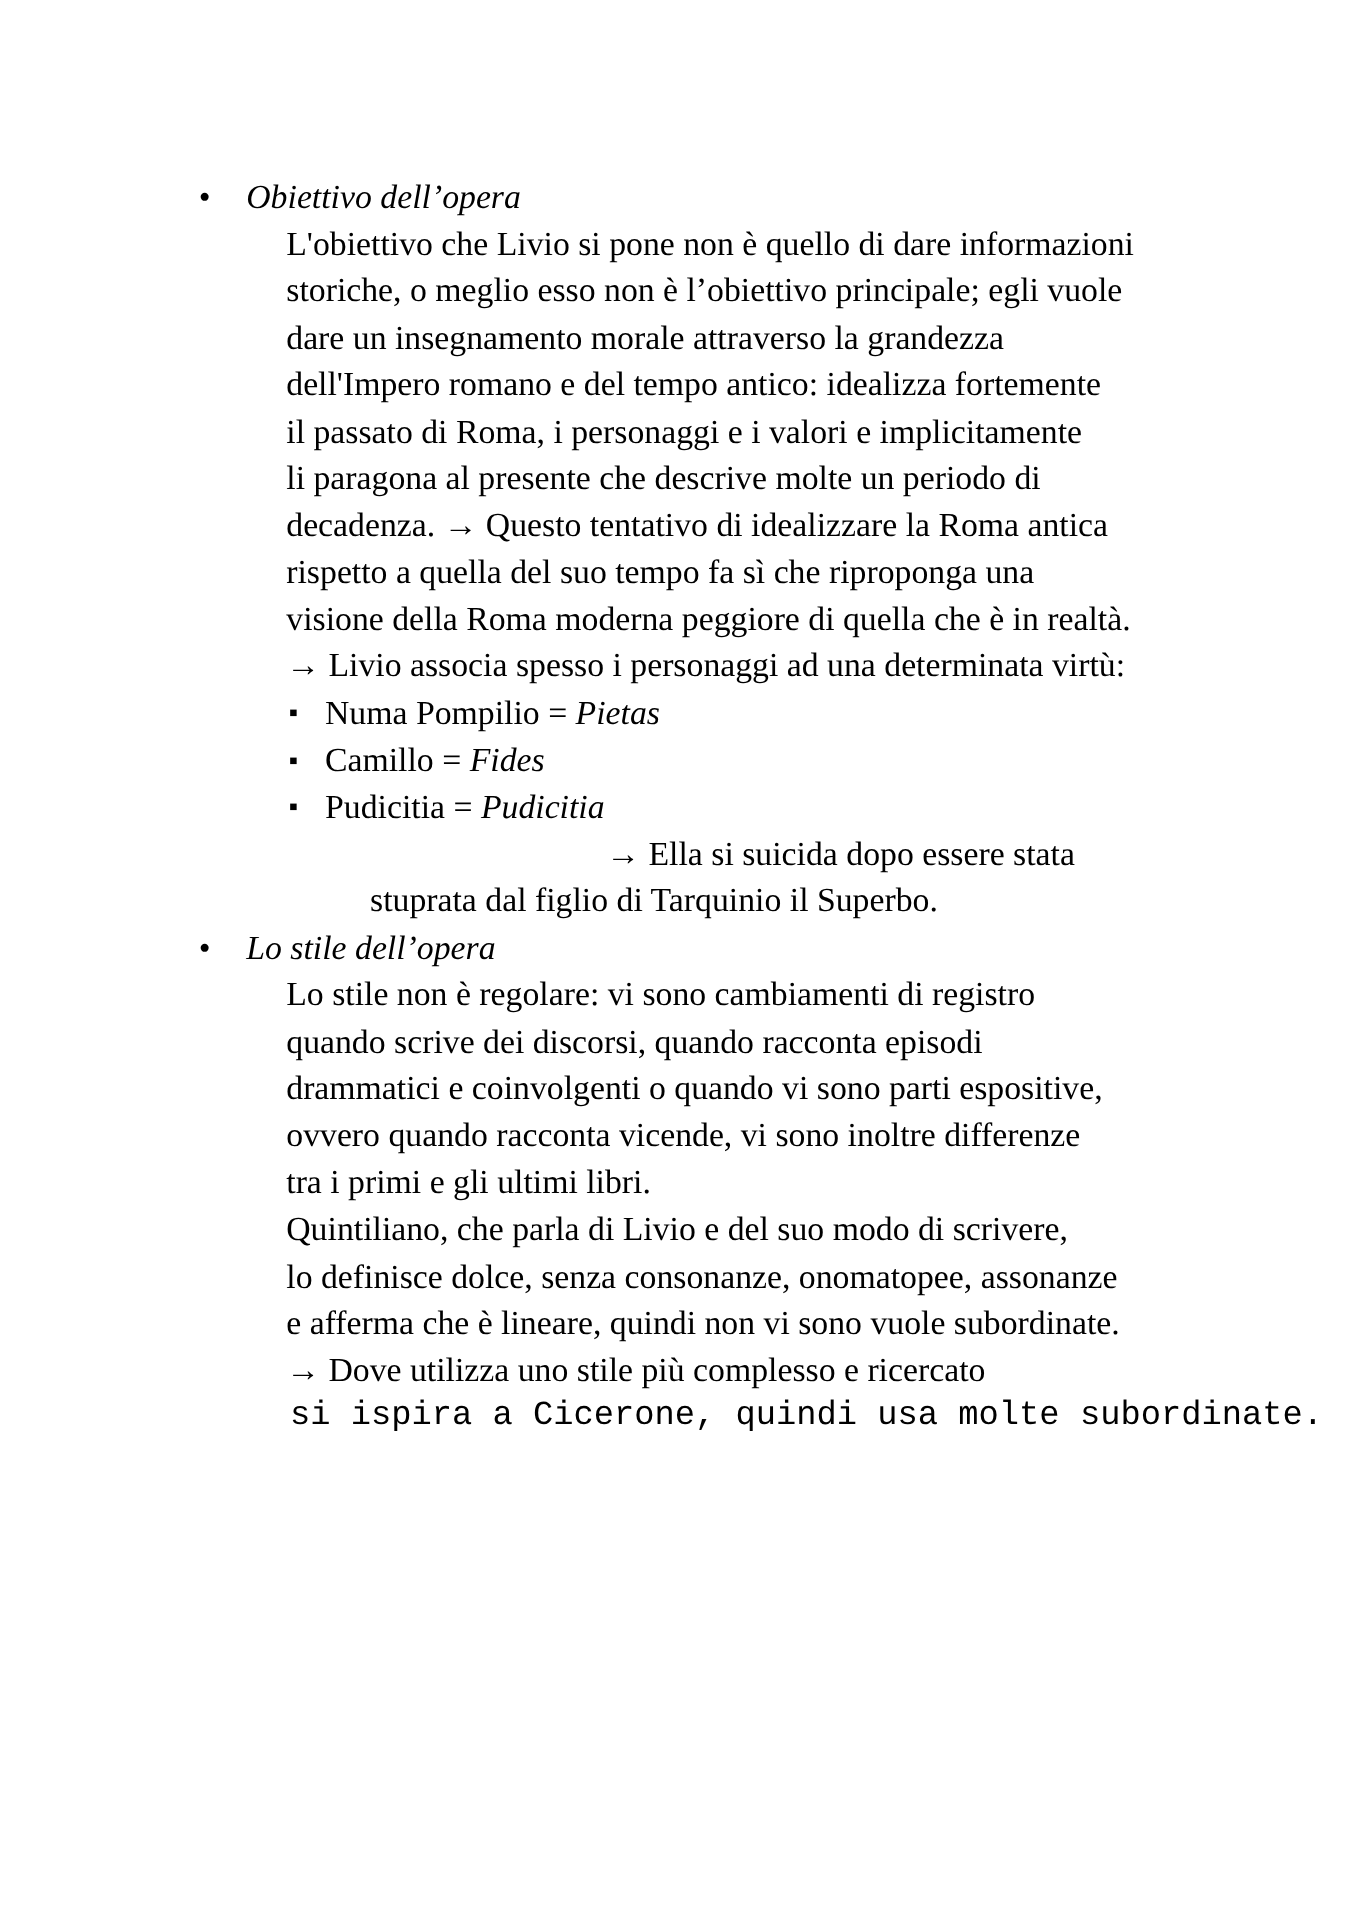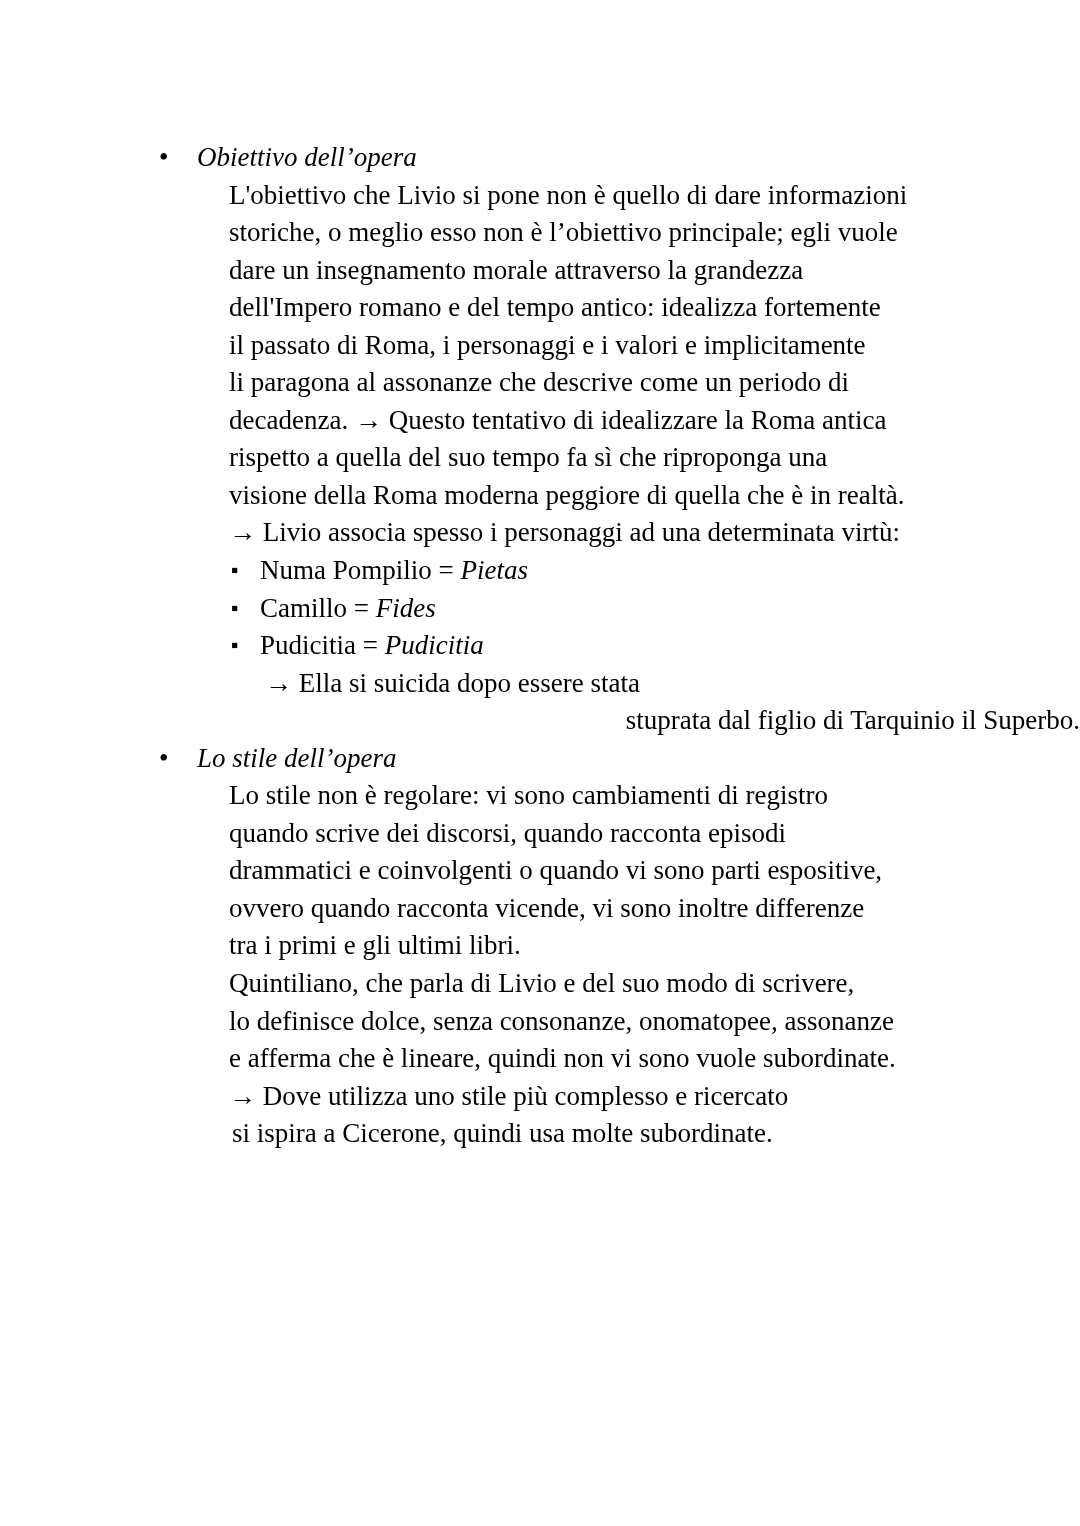--- a/index.html
+++ b/index.html
@@ -18,41 +18,41 @@
     position: absolute;
     top: 139px;
     left: 0;
     right: 0;
   }
   .line { position: relative; white-space: pre; }
   .line .txt { display: block; }
   
   .line.h1 .txt       { padding-left: 197px; font-style: italic; }
   .line.body .txt     { padding-left: 197px; margin-left: 32px; }
-  .line.bodycont .txt { padding-left: 232px; }
+  .line.bodycont .txt { padding-left: 232px; font-family: Liberation Mono, monospace; }
   .line.sub .txt      { padding-left: 260px; }
-  .line.subarrow .txt { padding-left: 265px; }
-  .line.subcont .txt  { padding-left: 296px; text-align: right; }
+  .line.subarrow .txt { padding-left: 265px; text-align: center; }
+  .line.subcont .txt  { padding-left: 296px; }
   .mk { position: absolute; top: 0; font-style: normal; }
   .mk.dot { left: 159px; }
   .mk.sq  { left: 231px; font-size: 21px; }
   .txt i { font-style: italic; margin-top: 36px; }
 </style>
 </head>
 <body>
 
 <div class="page">
   <div class="content">
       <div class="line h1"><span class="mk dot">•</span><span class="txt"><i>Obiettivo dell’opera</i></span></div>
       <div class="line body"><span class="txt"><span>L'obiettivo che Livio si pone non è quello di dare informazioni</span></span></div>
       <div class="line body"><span class="txt"><span>storiche, o meglio esso non è l’obiettivo principale; egli vuole</span></span></div>
       <div class="line body"><span class="txt"><span>dare un insegnamento morale attraverso la grandezza</span></span></div>
       <div class="line body"><span class="txt"><span>dell'Impero romano e del tempo antico: idealizza fortemente</span></span></div>
       <div class="line body"><span class="txt"><span>il passato di Roma, i personaggi e i valori e implicitamente</span></span></div>
-      <div class="line body"><span class="txt"><span>li paragona al assonanze che descrive come un periodo di</span></span></div>
+      <div class="line body"><span class="txt"><span>li paragona al presente che descrive molte un periodo di</span></span></div>
       <div class="line body"><span class="txt"><span>decadenza. → Questo tentativo di idealizzare la Roma antica</span></span></div>
       <div class="line body"><span class="txt"><span>rispetto a quella del suo tempo fa sì che riproponga una</span></span></div>
       <div class="line body"><span class="txt"><span>visione della Roma moderna peggiore di quella che è in realtà.</span></span></div>
       <div class="line body"><span class="txt"><span>→ Livio associa spesso i personaggi ad una determinata virtù:</span></span></div>
       <div class="line sub"><span class="mk sq">▪</span><span class="txt"><span>Numa Pompilio = </span><i>Pietas</i></span></div>
       <div class="line sub"><span class="mk sq">▪</span><span class="txt"><span>Camillo = </span><i>Fides</i></span></div>
       <div class="line sub"><span class="mk sq">▪</span><span class="txt"><span>Pudicitia = </span><i>Pudicitia</i></span></div>
       <div class="line subarrow"><span class="txt"><span>→ Ella si suicida dopo essere stata</span></span></div>
       <div class="line subcont"><span class="txt"><span>stuprata dal figlio di Tarquinio il Superbo.</span></span></div>
       <div class="line h1"><span class="mk dot">•</span><span class="txt"><i>Lo stile dell’opera</i></span></div>

